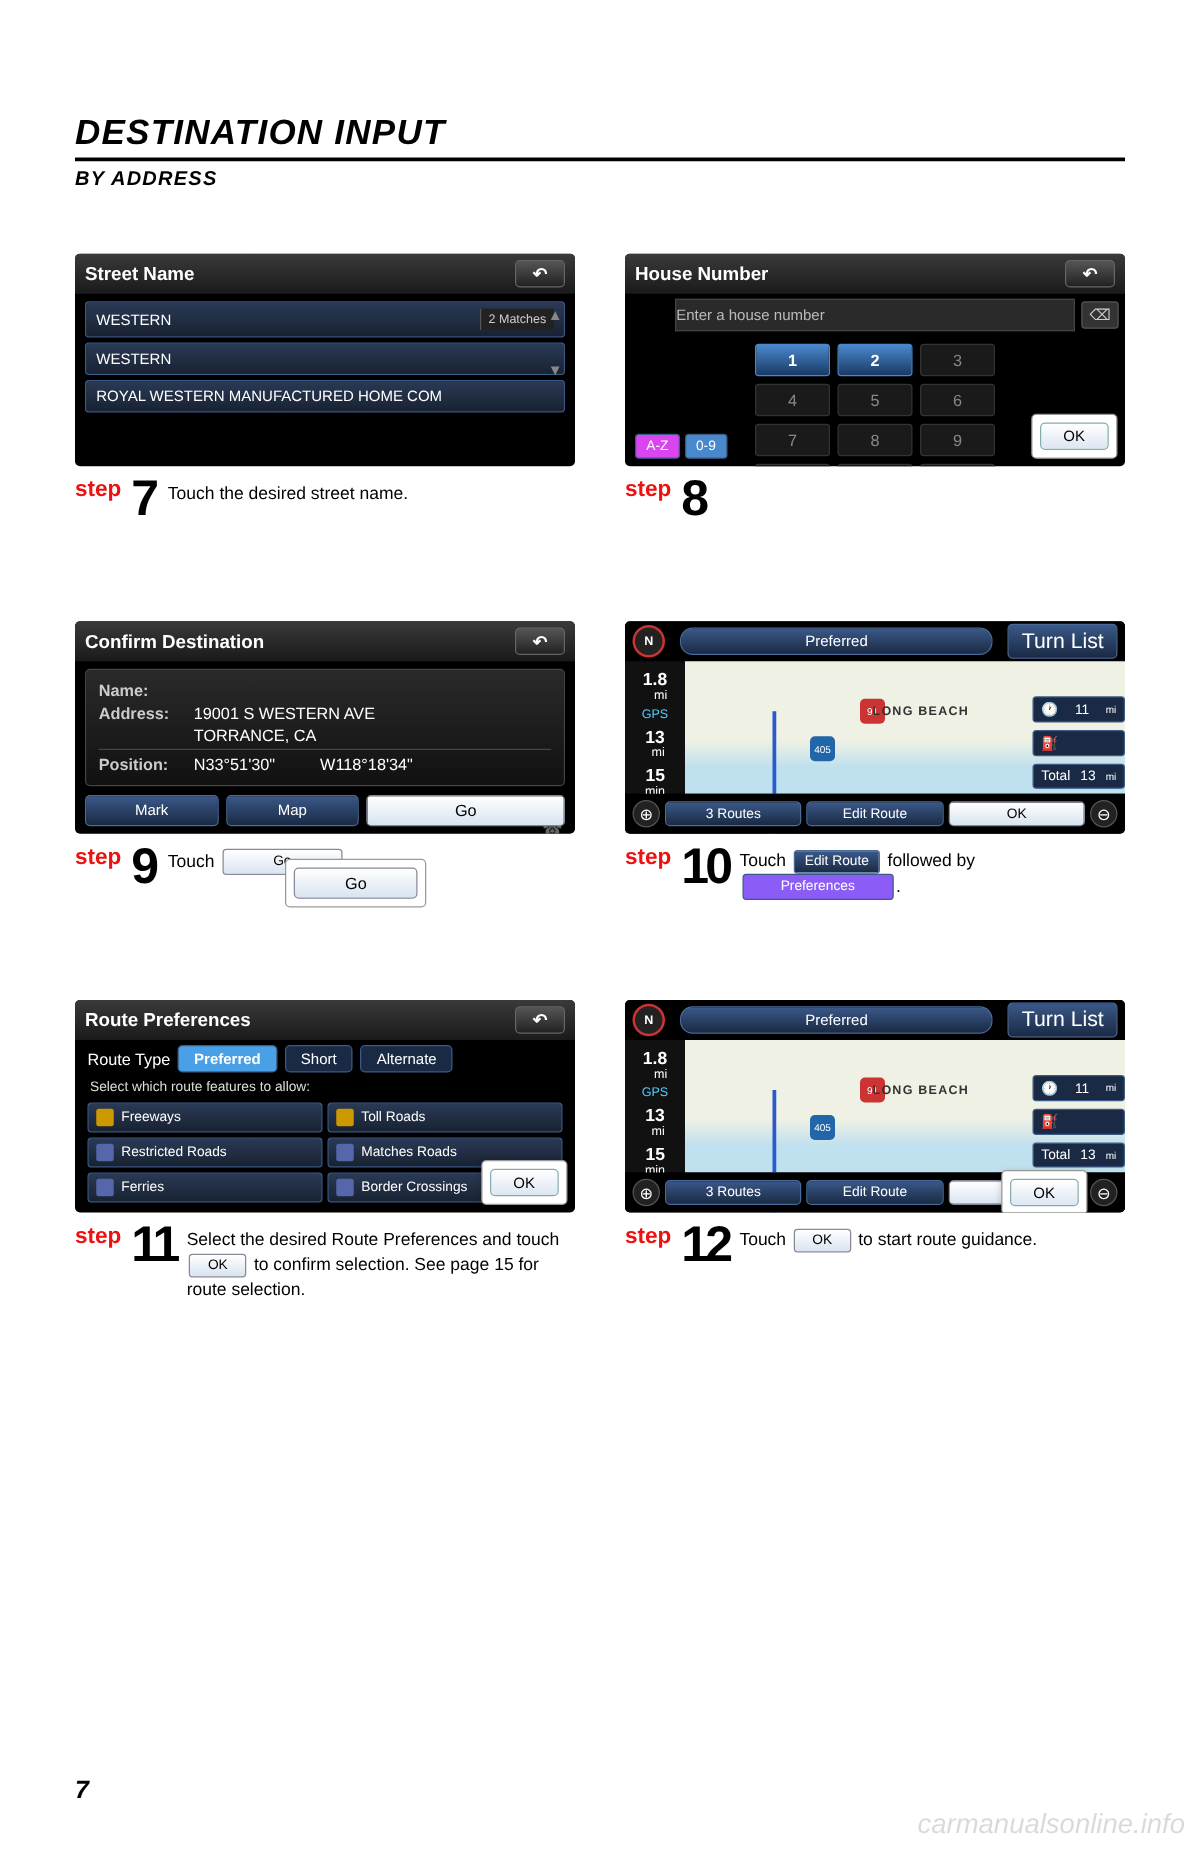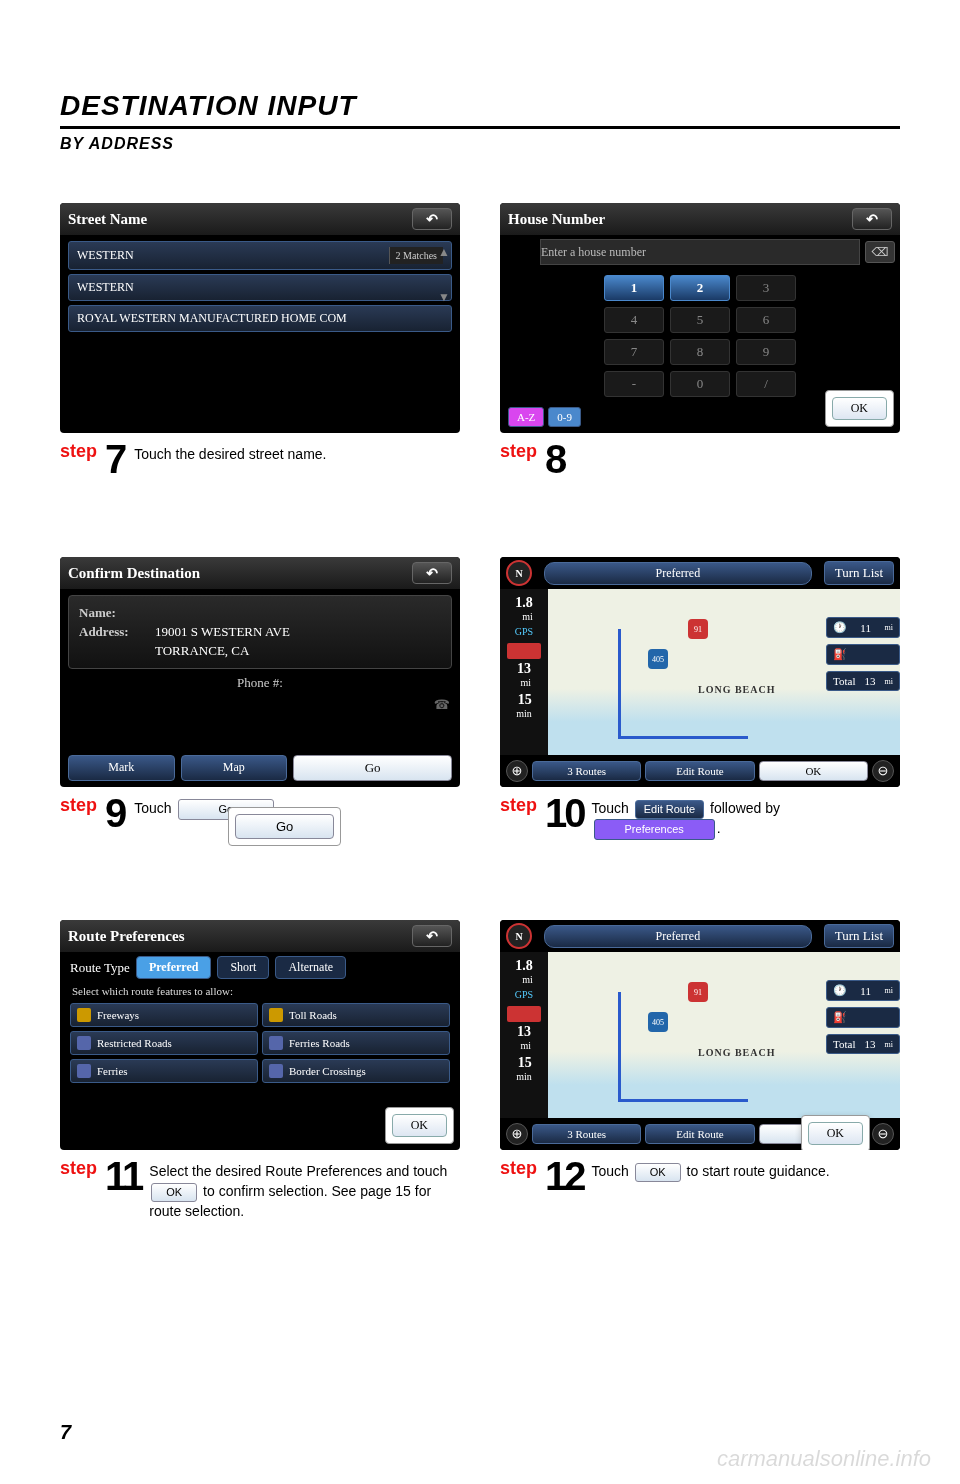--- a/index.html
+++ b/index.html
@@ -33,26 +33,26 @@
   .grid {
     display: grid;
     grid-template-columns: 1fr 1fr;
     column-gap: 40px;
     row-gap: 80px;
     margin-top: 50px;
   }
   .cell { position: relative; }
   .screen {
     width: 100%;
-    height: 230px;
+    height: 170px;
     background: #000;
     border-radius: 4px;
     overflow: hidden;
     position: relative;
-    font-family: Liberation Serif, serif;
+    font-family: Liberation Sans, sans-serif;
   }
   .screen .titlebar {
     height: 32px;
     background: linear-gradient(#3a3a3a,#1a1a1a);
     color: #fff;
     display: flex;
     align-items: center;
     justify-content: space-between;
     padding: 0 8px;
     font-size: 15px;
@@ -120,21 +120,21 @@
   .go-float .go-b{background:linear-gradient(#fff,#d8e4f0);border:1px solid #889;border-radius:4px;padding:4px 40px;font-size:13px;}
 
   
   .map-bg {
     position:absolute;left:48px;top:32px;right:0;bottom:32px;
     background:linear-gradient(#eef1e4 60%, #bfe0ee 80%);
   }
   .top-bar-map{position:absolute;top:0;left:0;right:0;height:32px;background:#000;display:flex;align-items:center;gap:6px;padding:0 6px;}
   .compass{width:26px;height:26px;border-radius:50%;background:#222;border:2px solid #c33;color:#fff;font-size:10px;display:flex;align-items:center;justify-content:center;font-weight:bold;}
   .preferred-pill{flex:1;background:linear-gradient(#3a5888,#1a2a44);border:1px solid #4a6a99;border-radius:10px;color:#fff;font-size:12px;text-align:center;padding:3px 0;margin:0 6px;}
-  .turn-btn{background:linear-gradient(#3a5888,#1a2a44);border:1px solid #4a6a99;border-radius:4px;color:#fff;font-size:13px;padding:3px 10px;text-align:center;}
+  .turn-btn{background:linear-gradient(#3a5888,#1a2a44);border:1px solid #4a6a99;border-radius:4px;color:#fff;font-size:17px;padding:3px 10px;text-align:center;}
   .left-col{position:absolute;left:0;top:32px;bottom:32px;width:48px;background:#111;display:flex;flex-direction:column;align-items:center;padding-top:4px;color:#fff;font-size:10px;}
   .left-col .stat{margin:2px 0;display:flex;flex-direction:column;align-items:flex-end;}
   .left-col .stat .n{font-size:14px;font-weight:bold;}
   .right-col{position:absolute;right:0;top:60px;width:74px;display:flex;flex-direction:column;gap:6px;}
   .right-col .badge{background:#1a2a44;border:1px solid #3a5a88;border-radius:3px;color:#fff;font-size:11px;display:flex;align-items:center;justify-content:space-between;padding:3px 6px;}
   .bottom-bar-map{position:absolute;bottom:0;left:0;right:0;height:32px;background:#000;display:flex;align-items:center;gap:4px;padding:0 6px;}
   .rnd{width:22px;height:22px;border-radius:50%;background:#222;border:1px solid #555;color:#fff;display:flex;align-items:center;justify-content:center;font-size:13px;}
   .bbtn{flex:1;background:linear-gradient(#3a5888,#1a2a44);border:1px solid #4a6a99;border-radius:4px;color:#fff;font-size:11px;text-align:center;padding:3px 0;}
   .bbtn.light{background:linear-gradient(#fff,#d8e4f0);color:#000;border-color:#889;}
   .long-beach{position:absolute;left:150px;bottom:60px;color:#333;font-size:10px;font-weight:bold;letter-spacing:1px;}
@@ -156,21 +156,21 @@
   }
   .step-word{color:#e11;font-weight:800;font-size:18px;font-style:normal;}
   .step-num{font-size:40px;line-height:36px;font-weight:900;font-family:Arial Black, Arial;letter-spacing:-1px;}
   .step-num.wide{letter-spacing:-3px;}
   .cap-text{font-size:14px;line-height:1.4;padding-top:4px;}
   .inline-btn{display:inline-flex;align-items:center;vertical-align:middle;border:1px solid #889;border-radius:3px;background:linear-gradient(#fff,#d8e4f0);padding:1px 14px;font-size:11px;margin:0 2px;}
   .inline-btn.blue{background:linear-gradient(#3a5888,#1a2a44);border-color:#4a6a99;color:#fff;padding:1px 8px;}
   .inline-btn.dark{background:#8b5cf6;border-color:#3a5a88;color:#fff;padding:1px 20px;}
 
   .page-num{position:absolute;left:60px;bottom:40px;font-size:20px;font-style:italic;font-weight:800;}
-  .watermark{position:absolute;right:29px;bottom:12px;color:rgba(0,0,0,.15);font-size:22px;font-style:italic;}
+  .watermark{position:absolute;right:12px;bottom:12px;color:rgba(0,0,0,.15);font-size:22px;font-style:italic;}
 </style>
 </head>
 <body>
 
 <div class="page">
   <div class="title">DESTINATION INPUT</div>
   <div class="subtitle">BY ADDRESS</div>
 
   <div class="grid">
 
@@ -253,20 +253,25 @@
               <span class="label">Name:</span>
             </div>
           <div class="row">
               <span class="label">Address:</span>
               <span>19001 S WESTERN AVE</span>
             </div>
           <div class="row">
               <span class="label"></span>
               <span>TORRANCE, CA</span>
             </div>
+          <div class="row" style="border-top:1px solid #444;padding-top:4px;">
+            <span class="label">Position:</span>
+            <span>N33°51'30"</span>
+            <span style="margin-left:30px;">W118°18'34"</span>
+          </div>
         </div>
         <div class="phone-row">
           <span>Phone #:</span>
           <span style="margin-left:auto;color:#666;">☎</span>
         </div>
         <div class="btn-bar">
           <div class="nav-btn">Mark</div>
           <div class="nav-btn">Map</div>
           <div class="go-btn">Go</div>
         </div>
@@ -372,21 +377,21 @@
           <div class="feat">
               <span class="ficon"></span>
               <span>Toll Roads</span>
             </div>
           <div class="feat">
               <span class="ficon" style="background:#56a;"></span>
               <span>Restricted Roads</span>
             </div>
           <div class="feat">
               <span class="ficon" style="background:#56a;"></span>
-              <span>Ferries Roads</span>
+              <span>Matches Roads</span>
             </div>
           <div class="feat">
               <span class="ficon" style="background:#56a;"></span>
               <span>Ferries</span>
             </div>
           <div class="feat">
               <span class="ficon" style="background:#56a;"></span>
               <span>Border Crossings</span>
             </div>
         </div>

